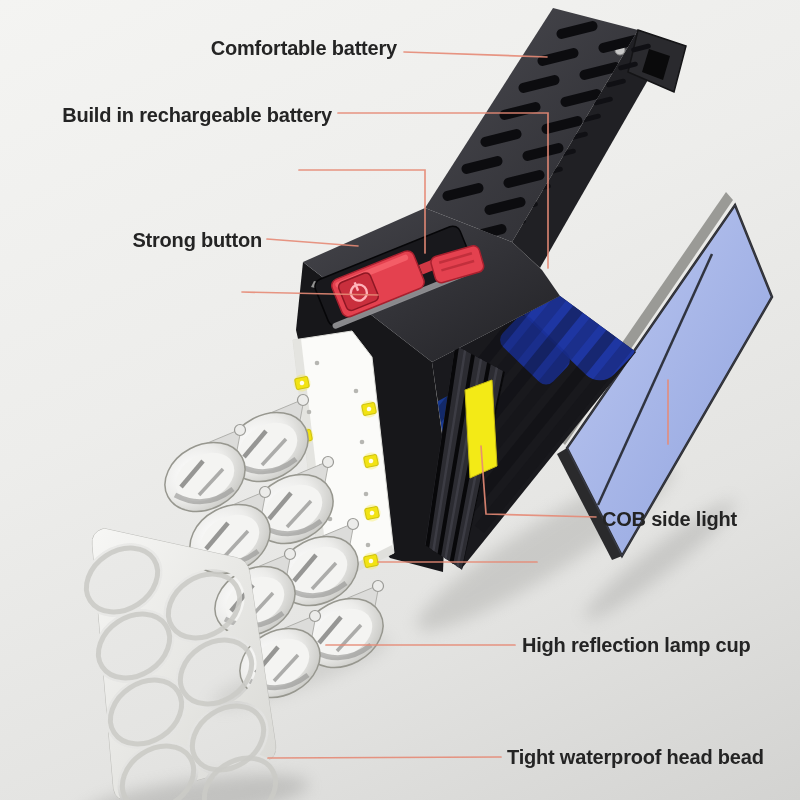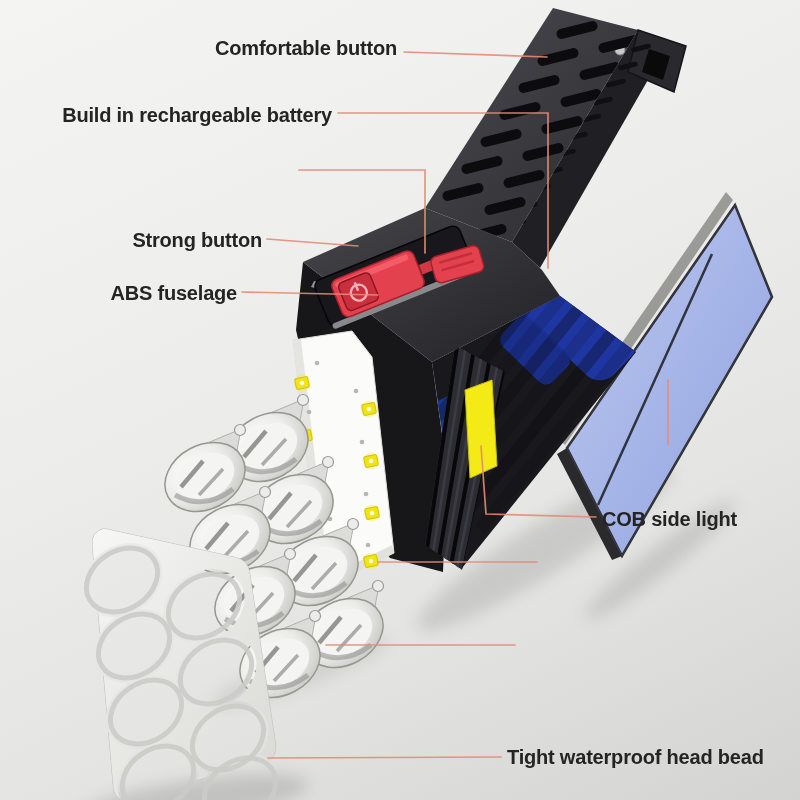--- a/index.html
+++ b/index.html
@@ -289,19 +289,19 @@
       <polyline class="leader" points="267,239 358,246"></polyline>
       <polyline class="leader" points="242,292 378,295"></polyline>
       <polyline class="leader" points="668,380 668,444"></polyline>
       <polyline class="leader" points="481,446 486,514 596,517"></polyline>
       <polyline class="leader" points="378,562 537,562"></polyline>
       <polyline class="leader" points="326,645 515,645"></polyline>
       <polyline class="leader" points="268,758 501,757"></polyline>
     </g>
   </svg>
 
-  <div class="callout" style="right:403px;top:48px">Comfortable button</div>
+  <div class="callout" style="right:403px;top:48px">Comfortable battery</div>
   <div class="callout" style="right:468px;top:115px">Build in rechargeable battery</div>
   <div class="callout" style="right:538px;top:240px">Strong button</div>
-  <div class="callout" style="right:563px;top:293px">ABS fuselage</div>
   <div class="callout" style="left:602px;top:519px">COB side light</div>
+  <div class="callout" style="left:522px;top:645px">High reflection lamp cup</div>
   <div class="callout" style="left:507px;top:757px">Tight waterproof head bead</div>
 </div>
 
 </body></html>

